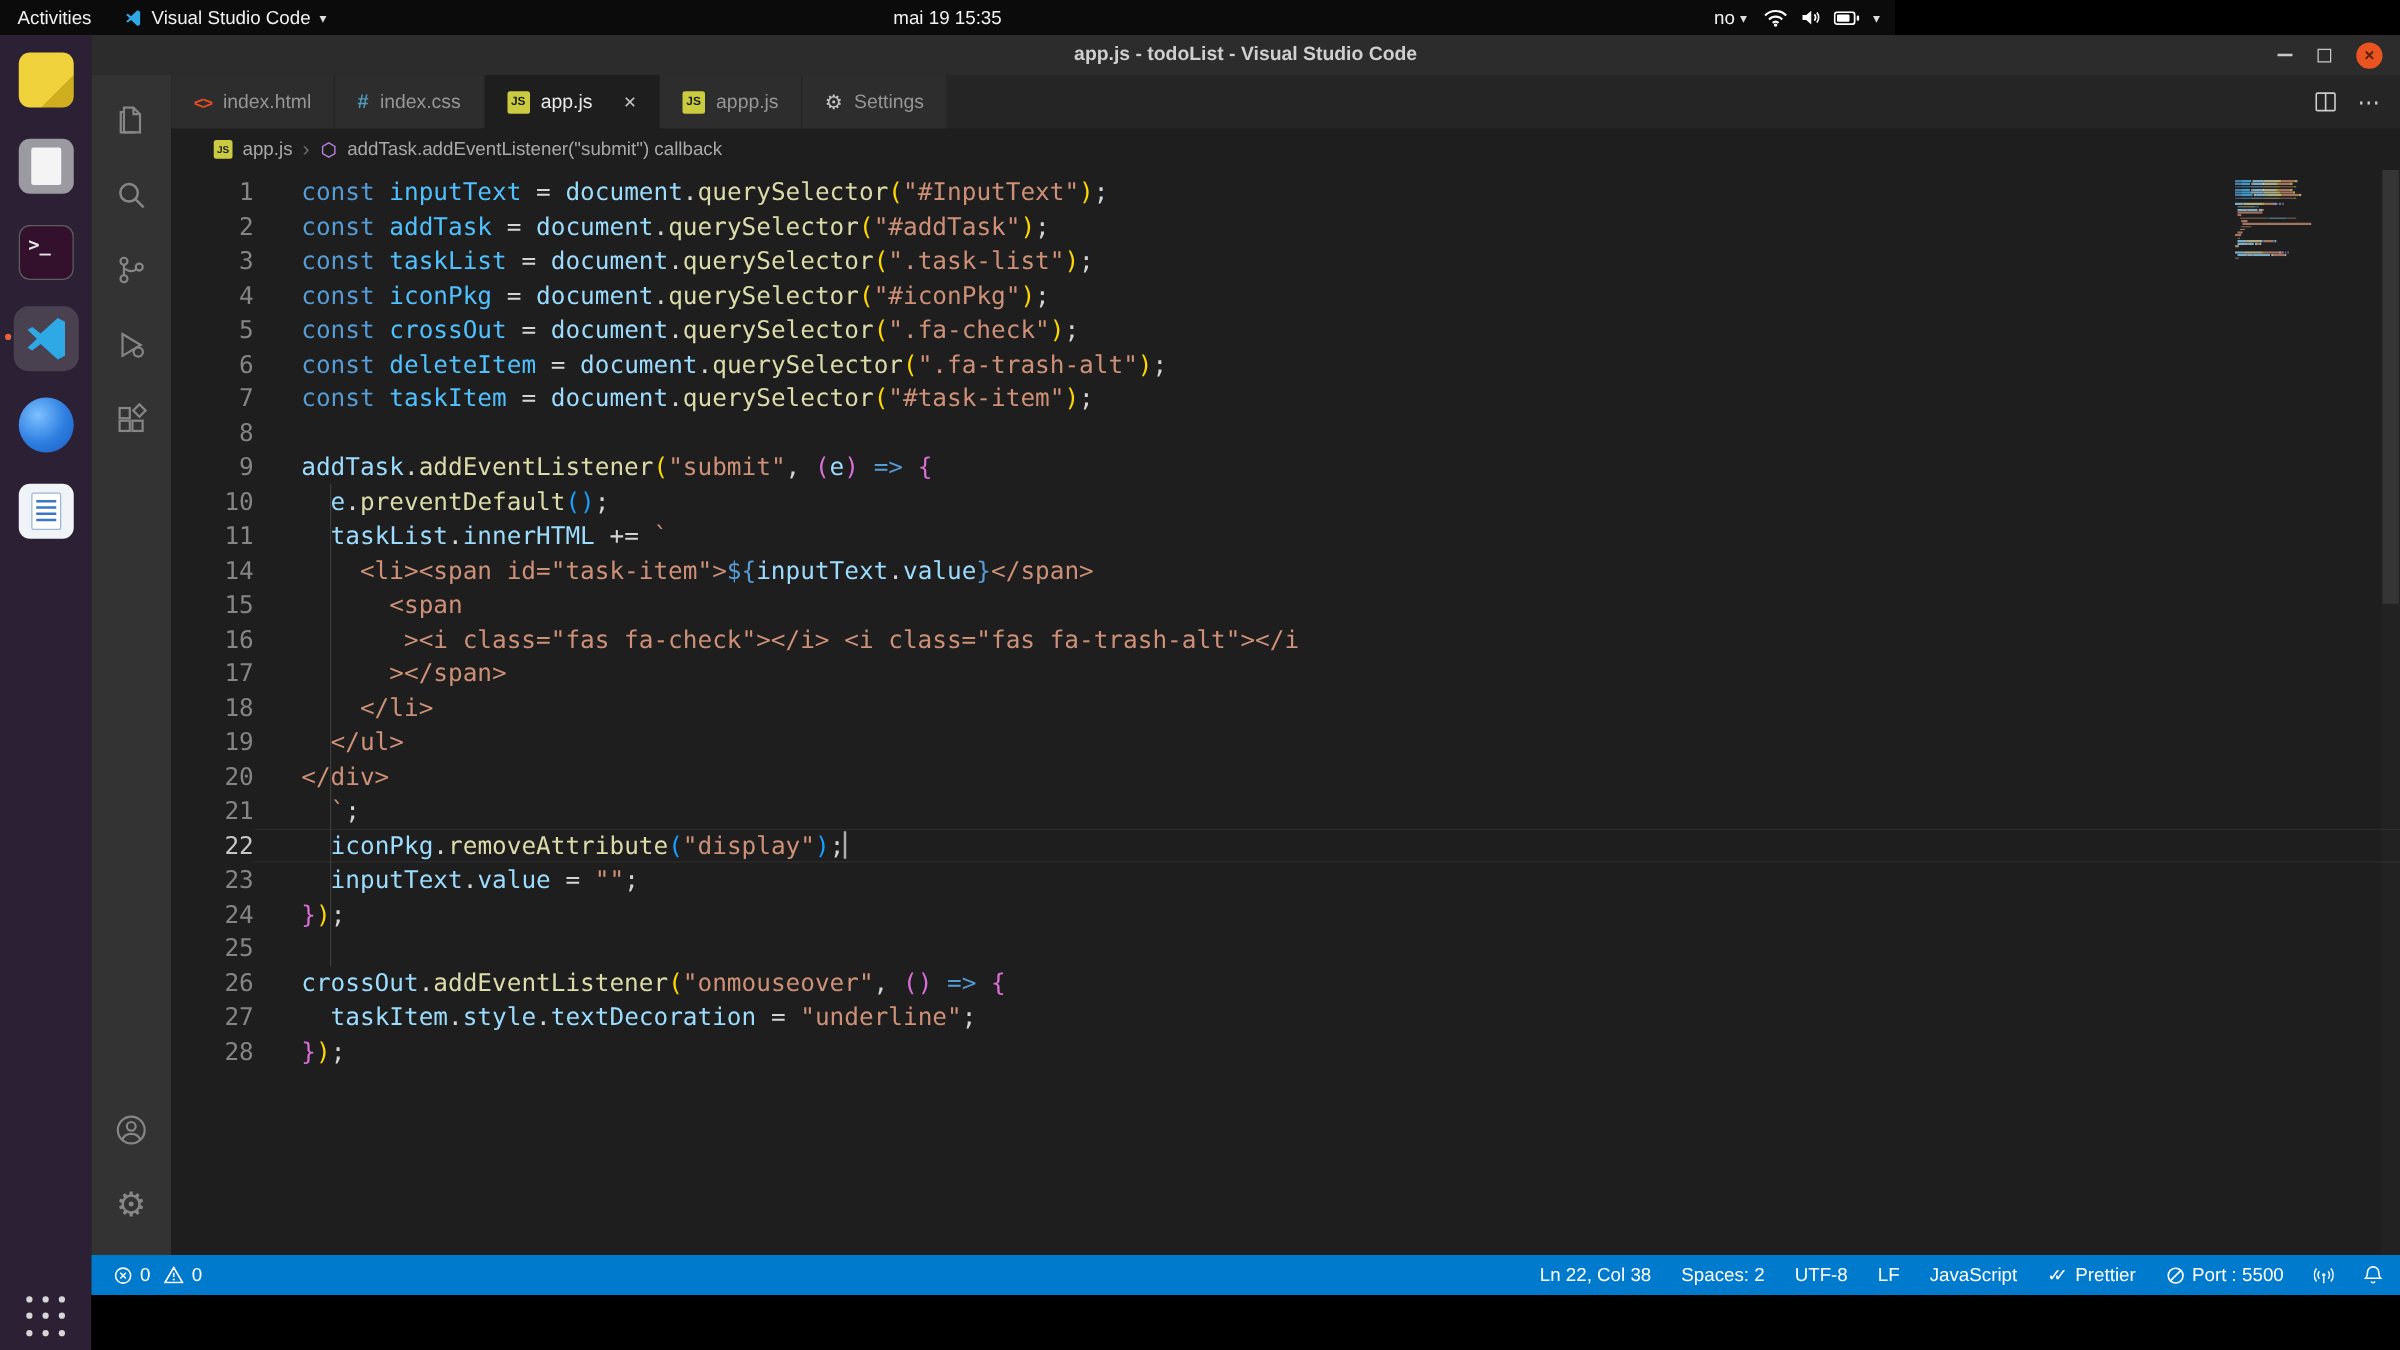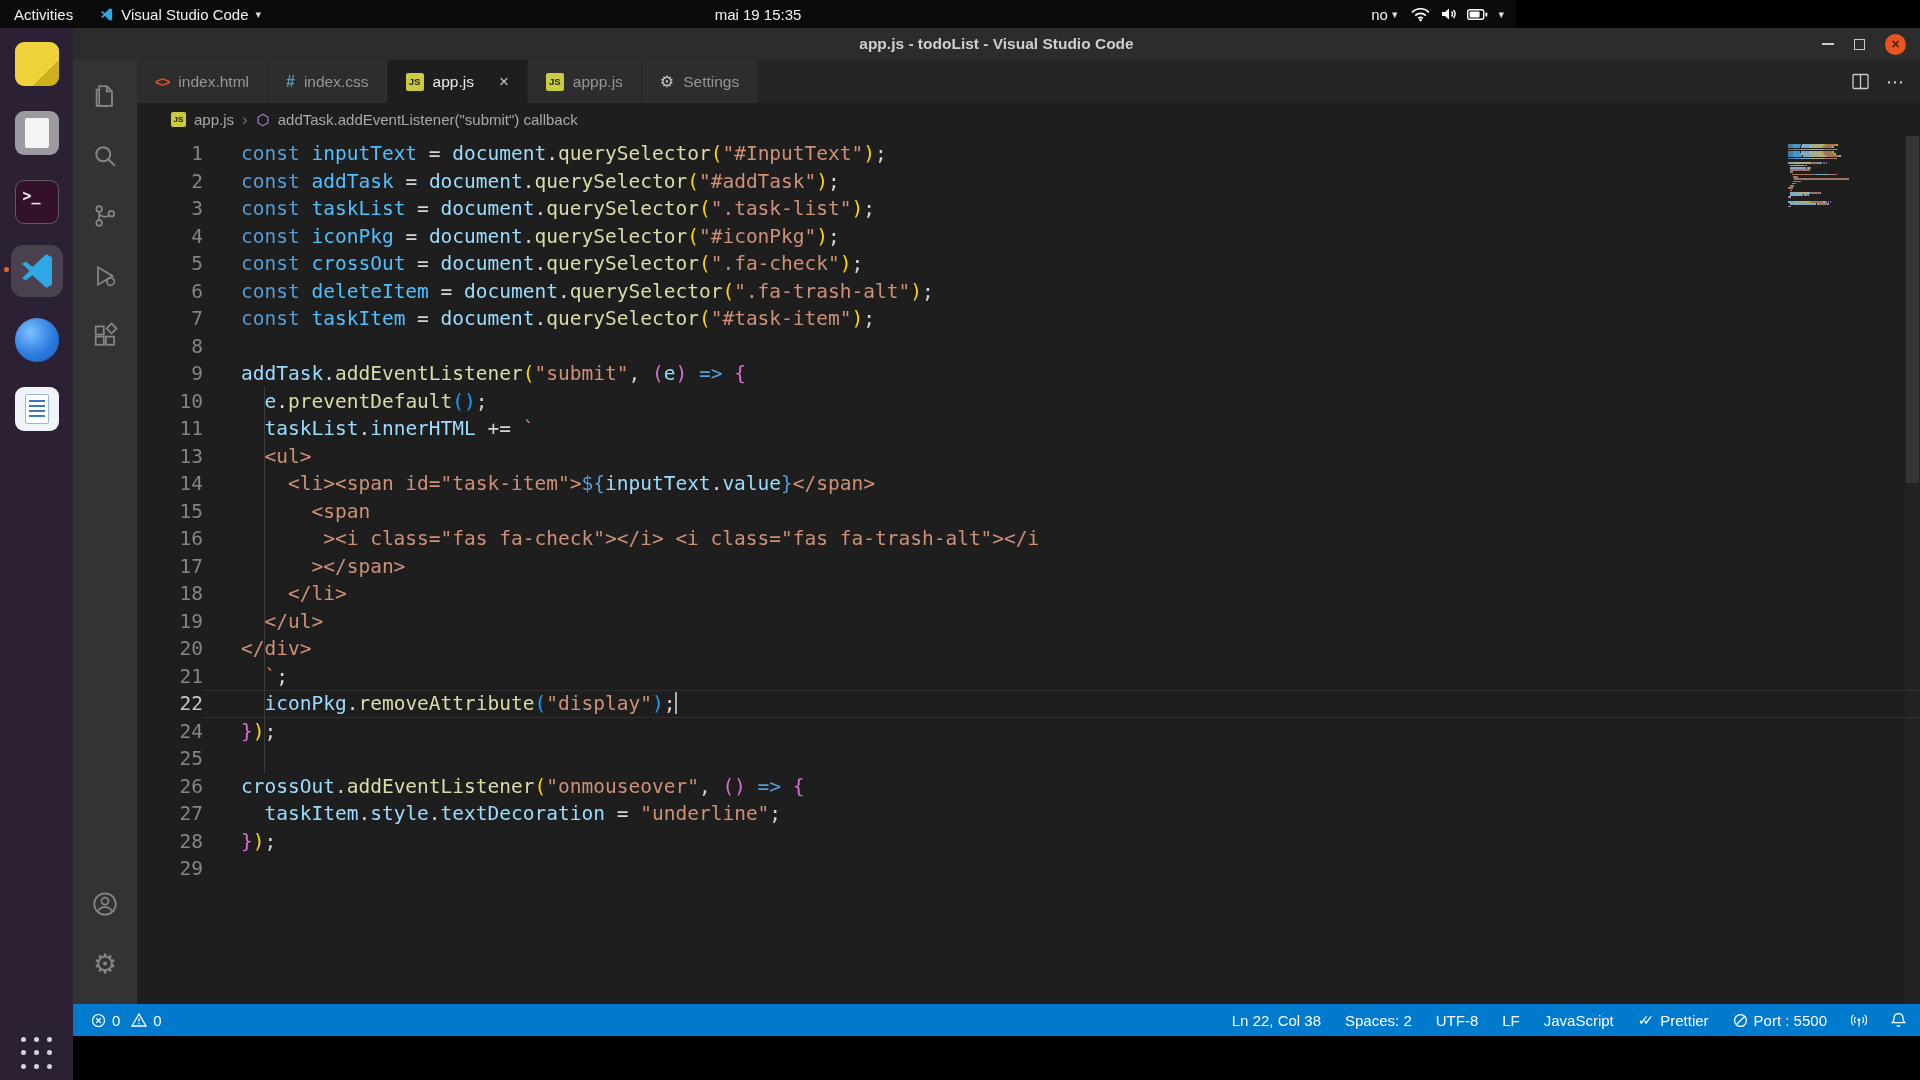--- a/index.html
+++ b/index.html
@@ -329,24 +329,20 @@
             </div>
             <div class="code-line">
               <span class="ln">10</span>
               <span class="lc"><span style="color: rgb(212, 212, 212);">  </span><span style="color: rgb(156, 220, 254);">e</span><span style="color: rgb(212, 212, 212);">.</span><span style="color: rgb(220, 220, 170);">preventDefault</span><span style="color: rgb(23, 159, 255);">()</span><span style="color: rgb(212, 212, 212);">;</span></span>
             </div>
             <div class="code-line">
               <span class="ln">11</span>
               <span class="lc"><span style="color: rgb(212, 212, 212);">  </span><span style="color: rgb(156, 220, 254);">taskList</span><span style="color: rgb(212, 212, 212);">.</span><span style="color: rgb(156, 220, 254);">innerHTML</span><span style="color: rgb(212, 212, 212);"> += </span><span style="color: rgb(206, 145, 120);">`</span></span>
             </div>
             <div class="code-line">
-              <span class="ln">13</span>
-              <span class="lc"><span style="color: rgb(206, 145, 120);">  &lt;ul&gt;</span></span>
-            </div>
-            <div class="code-line">
               <span class="ln">14</span>
               <span class="lc"><span style="color: rgb(206, 145, 120);">    &lt;li&gt;&lt;span id="task-item"&gt;</span><span style="color: rgb(86, 156, 214);">${</span><span style="color: rgb(156, 220, 254);">inputText</span><span style="color: rgb(212, 212, 212);">.</span><span style="color: rgb(156, 220, 254);">value</span><span style="color: rgb(86, 156, 214);">}</span><span style="color: rgb(206, 145, 120);">&lt;/span&gt;</span></span>
             </div>
             <div class="code-line">
               <span class="ln">15</span>
               <span class="lc"><span style="color: rgb(206, 145, 120);">      &lt;span</span></span>
             </div>
             <div class="code-line">
               <span class="ln">16</span>
               <span class="lc"><span style="color: rgb(206, 145, 120);">       &gt;&lt;i class="fas fa-check"&gt;&lt;/i&gt; &lt;i class="fas fa-trash-alt"&gt;&lt;/i</span></span>
@@ -369,42 +365,42 @@
             </div>
             <div class="code-line">
               <span class="ln">21</span>
               <span class="lc"><span style="color: rgb(206, 145, 120);">  `</span><span style="color: rgb(212, 212, 212);">;</span></span>
             </div>
             <div class="code-line current">
               <span class="ln">22</span>
               <span class="lc"><span style="color: rgb(212, 212, 212);">  </span><span style="color: rgb(156, 220, 254);">iconPkg</span><span style="color: rgb(212, 212, 212);">.</span><span style="color: rgb(220, 220, 170);">removeAttribute</span><span style="color: rgb(23, 159, 255);">(</span><span style="color: rgb(206, 145, 120);">"display"</span><span style="color: rgb(23, 159, 255);">)</span><span style="color: rgb(212, 212, 212);">;</span><span class="caret-bar"></span></span>
             </div>
             <div class="code-line">
+              <span class="ln">23</span>
+              <span class="lc"><span style="color: rgb(212, 212, 212);">  </span><span style="color: rgb(156, 220, 254);">inputText</span><span style="color: rgb(212, 212, 212);">.</span><span style="color: rgb(156, 220, 254);">value</span><span style="color: rgb(212, 212, 212);"> = </span><span style="color: rgb(206, 145, 120);">""</span><span style="color: rgb(212, 212, 212);">;</span></span>
+            </div>
+            <div class="code-line">
               <span class="ln">24</span>
               <span class="lc"><span style="color: rgb(218, 112, 214);">}</span><span style="color: rgb(255, 215, 0);">)</span><span style="color: rgb(212, 212, 212);">;</span></span>
             </div>
             <div class="code-line">
               <span class="ln">25</span>
               <span class="lc"></span>
             </div>
             <div class="code-line">
               <span class="ln">26</span>
               <span class="lc"><span style="color: rgb(156, 220, 254);">crossOut</span><span style="color: rgb(212, 212, 212);">.</span><span style="color: rgb(220, 220, 170);">addEventListener</span><span style="color: rgb(255, 215, 0);">(</span><span style="color: rgb(206, 145, 120);">"onmouseover"</span><span style="color: rgb(212, 212, 212);">, </span><span style="color: rgb(218, 112, 214);">()</span><span style="color: rgb(212, 212, 212);"> </span><span style="color: rgb(86, 156, 214);">=&gt;</span><span style="color: rgb(212, 212, 212);"> </span><span style="color: rgb(218, 112, 214);">{</span></span>
             </div>
             <div class="code-line">
               <span class="ln">27</span>
               <span class="lc"><span style="color: rgb(212, 212, 212);">  </span><span style="color: rgb(156, 220, 254);">taskItem</span><span style="color: rgb(212, 212, 212);">.</span><span style="color: rgb(156, 220, 254);">style</span><span style="color: rgb(212, 212, 212);">.</span><span style="color: rgb(156, 220, 254);">textDecoration</span><span style="color: rgb(212, 212, 212);"> = </span><span style="color: rgb(206, 145, 120);">"underline"</span><span style="color: rgb(212, 212, 212);">;</span></span>
             </div>
             <div class="code-line">
               <span class="ln">28</span>
               <span class="lc"><span style="color: rgb(218, 112, 214);">}</span><span style="color: rgb(255, 215, 0);">)</span><span style="color: rgb(212, 212, 212);">;</span></span>
-            </div>
-            <div class="code-line">
-              <span class="ln">29</span>
-              <span class="lc"></span>
             </div>
           </div>
         <div class="indent-guide"></div>
         <div class="minimap">
             <div class="mm-line">
               <span class="mm-seg" style="width: 5.4px; background: rgb(86, 156, 214);"></span>
               <span class="mm-seg" style="width: 8.1px; background: rgb(79, 193, 255);"></span>
               <span class="mm-seg" style="width: 0.9px; background: transparent;"></span>
               <span class="mm-seg" style="width: 1.8px; background: rgb(212, 212, 212);"></span>
               <span class="mm-seg" style="width: 7.2px; background: rgb(156, 220, 254);"></span>

